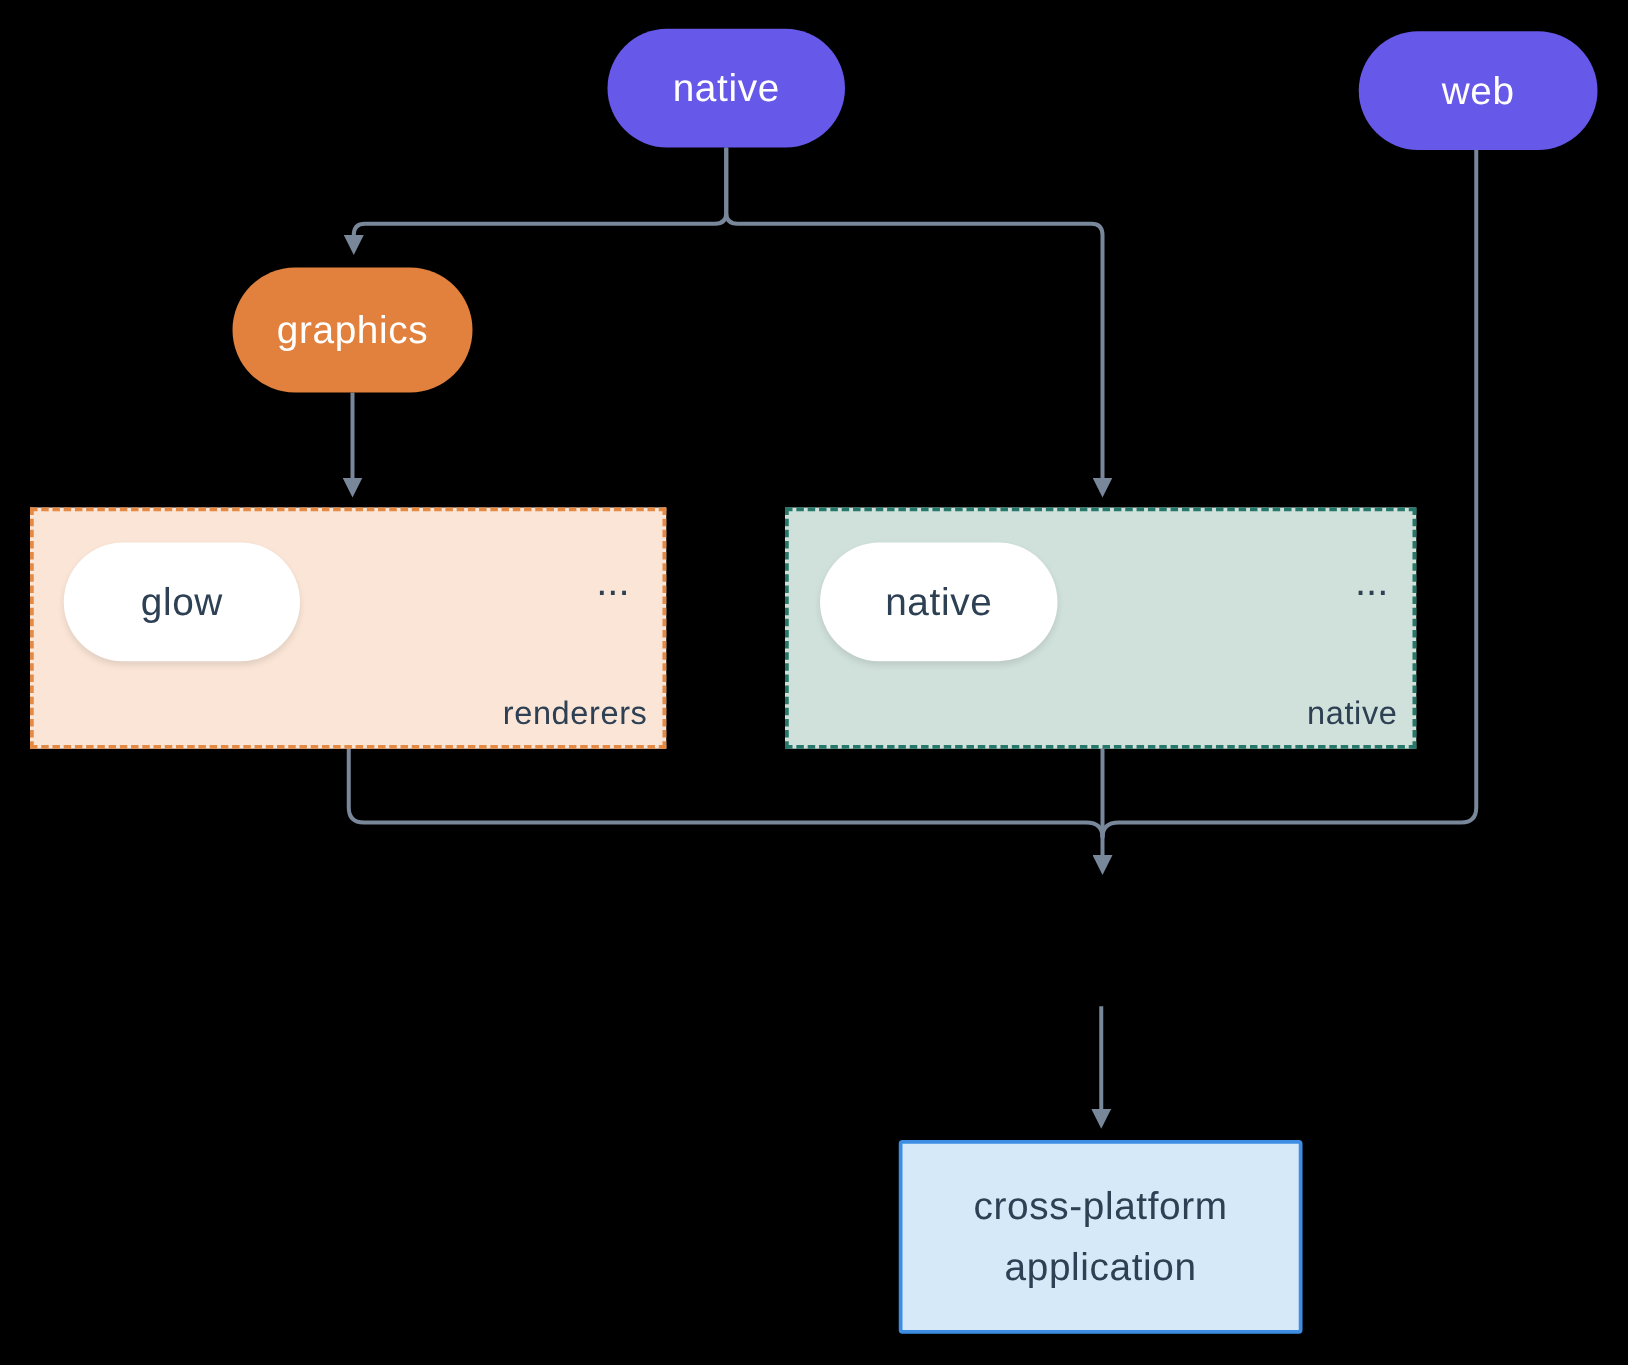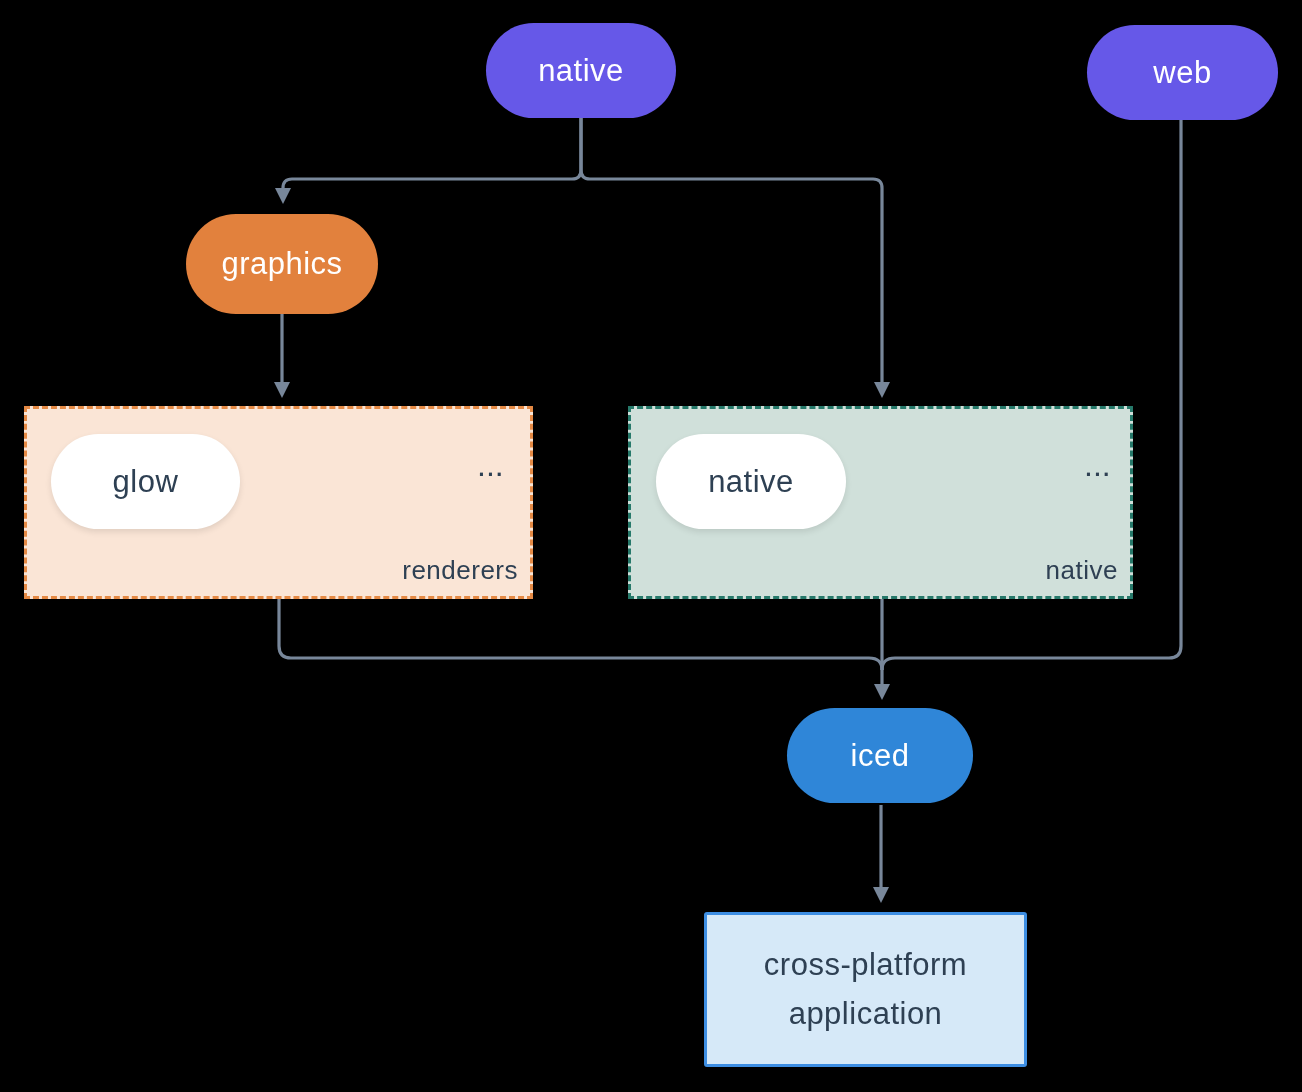--- a/index.html
+++ b/index.html
@@ -75,21 +75,21 @@
   #node-graphics { left: 186px; top: 214px; width: 192px; height: 100px; }
   #node-iced     { left: 787px; top: 708px; width: 186px; height: 95px; }
   #node-wgpu   { left: 24px;  top: 25px; width: 189px; height: 95px; }
   #node-glow   { left: 234px; top: 25px; width: 192px; height: 95px; }
   #node-winit  { left: 25px;  top: 25px; width: 190px; height: 95px; }
   #node-glutin { left: 239px; top: 25px; width: 190px; height: 95px; }
   #renderers-ellipsis { left: 450px; }
   #shells-ellipsis    { left: 453px; }
   #node-app {
     position: absolute;
-    left: 704px; top: 912px;
+    left: 719px; top: 912px;
     width: 323px; height: 155px;
     box-sizing: border-box;
     background: #d6e9f8;
     border: 3px solid #3d8ee3;
     border-radius: 3px;
     display: flex;
     align-items: center;
     justify-content: center;
     text-align: center;
     font-size: 31px;
@@ -142,22 +142,19 @@
   </div>
 
   <div class="group-box shells">
     <div id="node-winit" class="pill white">
       <span>native</span>
     </div>
     <span id="shells-ellipsis" class="ellipsis">...</span>
     <span class="group-label">native</span>
   </div>
 
-  <div id="node-iced" class="pill blue">
-    <span>iced</span>
-  </div>
 
   <div id="node-app">
     <span>cross-platform
 application</span>
   </div>
 
 </div>
 
 </body></html>

